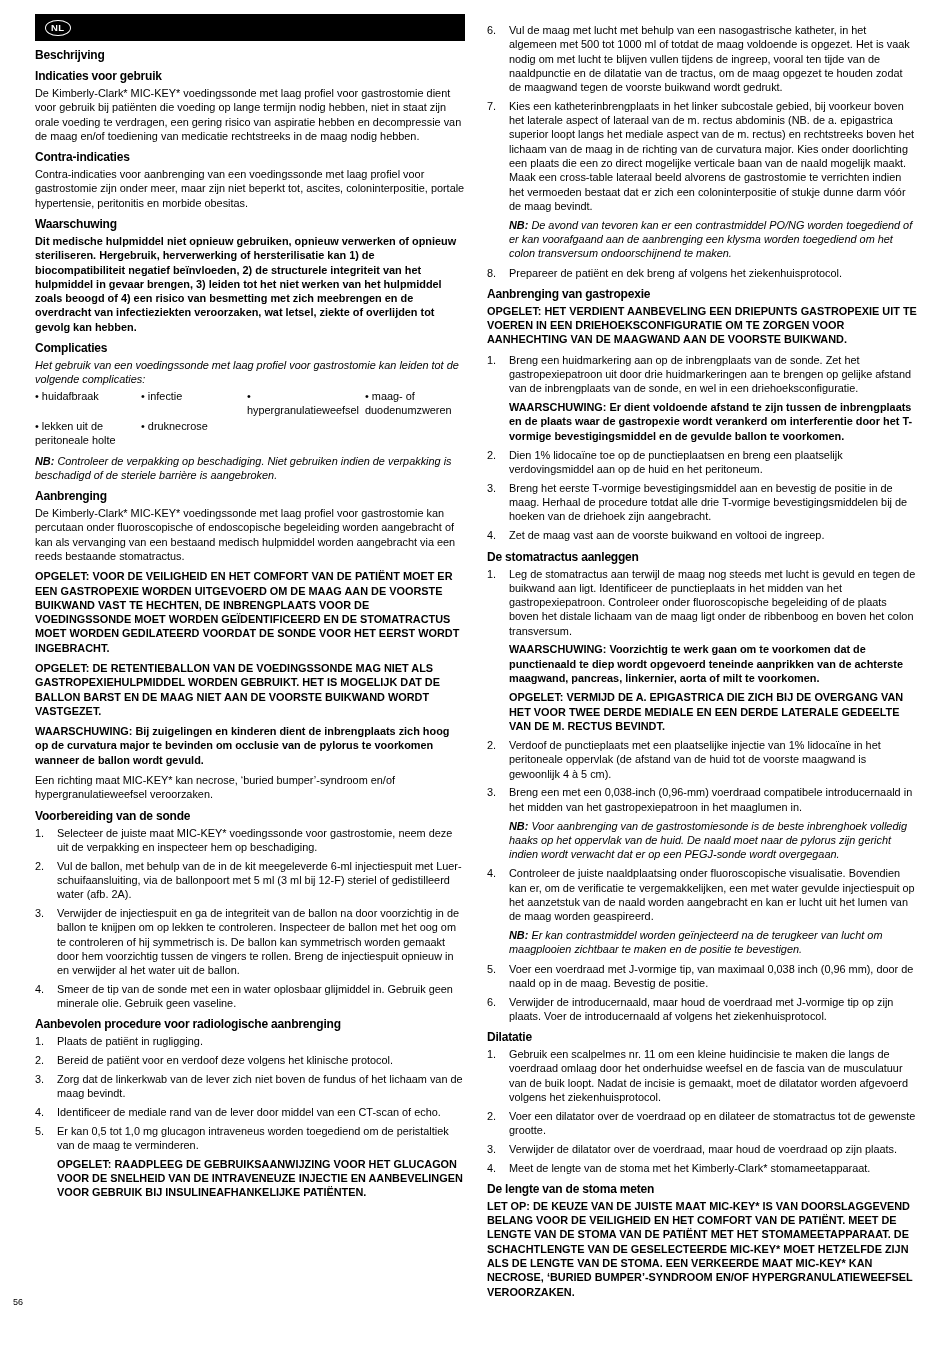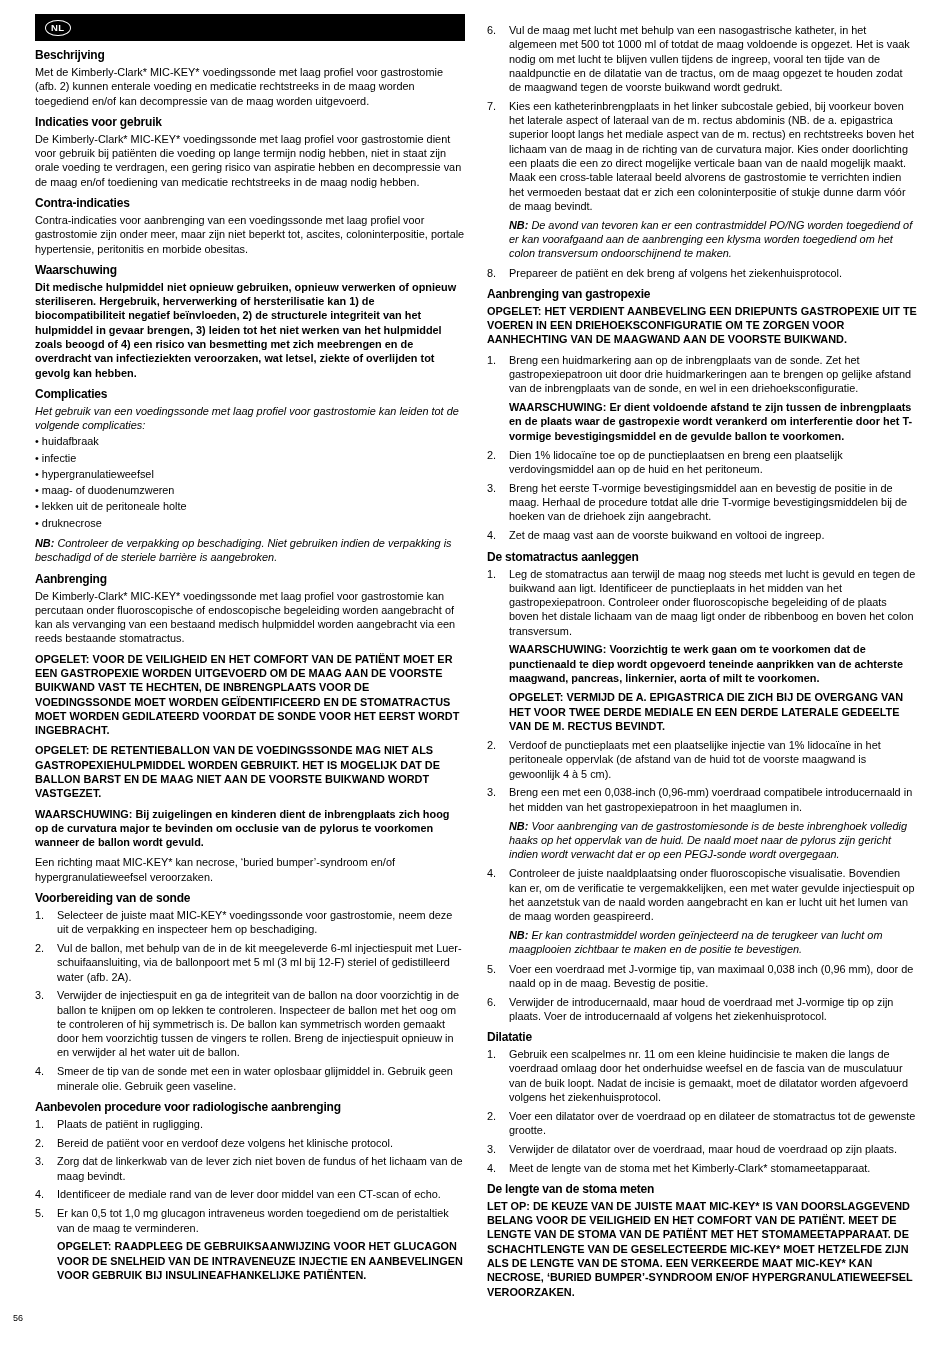--- a/index.html
+++ b/index.html
@@ -25,39 +25,38 @@
   .bold { font-weight:bold; }
   .caution { font-weight:bold; }
   .nb { font-style:italic; }
   .nb .lbl { font-weight:bold; }
 
   .item { display:flex; margin-bottom:4.5px; }
   .item .n { flex:0 0 14px; margin-right:8px; }
   .item .t { flex:1; }
   .sub { margin-left:22px; margin-bottom:5px; }
 
-  .bullets { display:grid; grid-template-columns:1fr; column-gap:6px; row-gap:2px; margin:1px 0 6px; }
+  .bullets { display:grid; grid-template-columns:1fr 1fr 1fr 1fr; column-gap:6px; row-gap:2px; margin:1px 0 6px; }
   .bullet::before { content:"\2022  "; }
 
-  .pagenum { position:absolute; left:13px; bottom:24px; font-size:9px; }
+  .pagenum { position:absolute; left:13px; bottom:40px; font-size:9px; }
 </style>
 </head>
 <body>
 
 <div class="page">
   <div class="columns">
 
     <div class="col">
 
       <div class="bar">
         <span class="badge">NL</span>
       </div>
 
       <h2>Beschrijving</h2>
-      <p>Met de Kimberly-Clark* MIC-KEY* voedingssonde met laag profiel voor gastrostomie (afb. 2) kunnen enterale voeding en medicatie rechtstreeks in de maag worden toegediend en/of kan decompressie van de maag worden uitgevoerd.</p>
 
       <h2>Indicaties voor gebruik</h2>
       <p>De Kimberly-Clark* MIC-KEY* voedingssonde met laag profiel voor gastrostomie dient voor gebruik bij patiënten die voeding op lange termijn nodig hebben, niet in staat zijn orale voeding te verdragen, een gering risico van aspiratie hebben en decompressie van de maag en/of toediening van medicatie rechtstreeks in de maag nodig hebben.</p>
 
       <h2>Contra-indicaties</h2>
       <p>Contra-indicaties voor aanbrenging van een voedingssonde met laag profiel voor gastrostomie zijn onder meer, maar zijn niet beperkt tot, ascites, coloninterpositie, portale hypertensie, peritonitis en morbide obesitas.</p>
 
       <h2>Waarschuwing</h2>
       <p class="bold">Dit medische hulpmiddel niet opnieuw gebruiken, opnieuw verwerken of opnieuw steriliseren. Hergebruik, herverwerking of hersterilisatie kan 1) de biocompatibiliteit negatief beïnvloeden, 2) de structurele integriteit van het hulpmiddel in gevaar brengen, 3) leiden tot het niet werken van het hulpmiddel zoals beoogd of 4) een risico van besmetting met zich meebrengen en de overdracht van infectieziekten veroorzaken, wat letsel, ziekte of overlijden tot gevolg kan hebben.</p>
 

